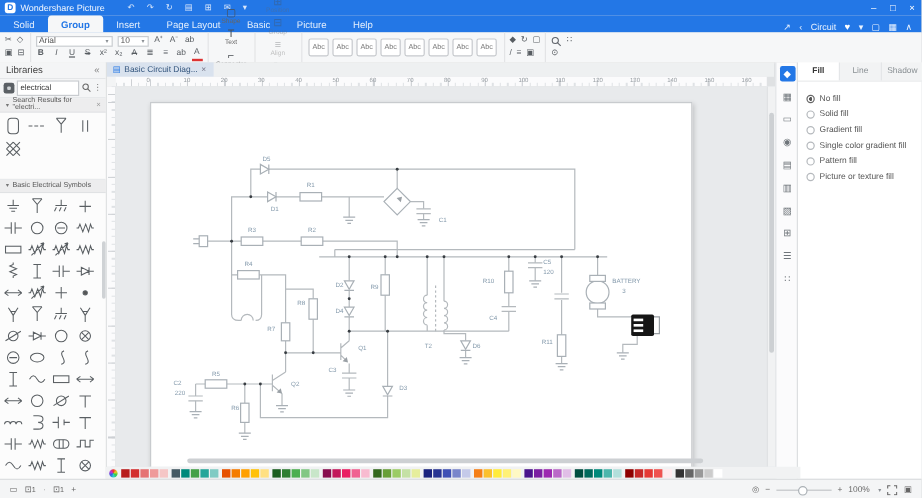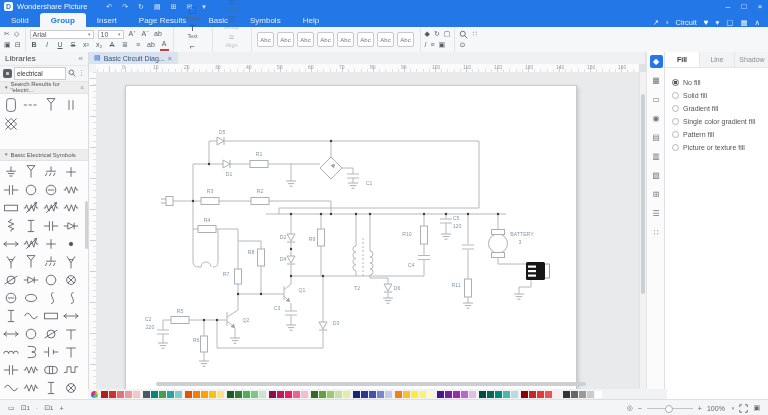--- a/index.html
+++ b/index.html
@@ -221,23 +221,23 @@
     <span class="wc">–</span>
     <span class="wc">□</span>
     <span class="wc">×</span>
   </div>
 </div>
 
 <div id="menubar" class="abs">
   <div class="mtab">Solid</div>
   <div class="mtab active">Group</div>
   <div class="mtab">Insert</div>
-  <div class="mtab">Page Results</div>
+  <div class="mtab">Page Layout</div>
   <div class="mtab">Basic</div>
-  <div class="mtab">Symbols</div>
+  <div class="mtab">Picture</div>
   <div class="mtab">Help</div>
   <div id="menu-right">
     <span>↗</span>
     <span>‹</span>
     <span>Circuit</span>
     <span class="heart">♥</span>
     <span>▾</span>
     <span>▢</span>
     <span>▦</span>
     <span>∧</span>

